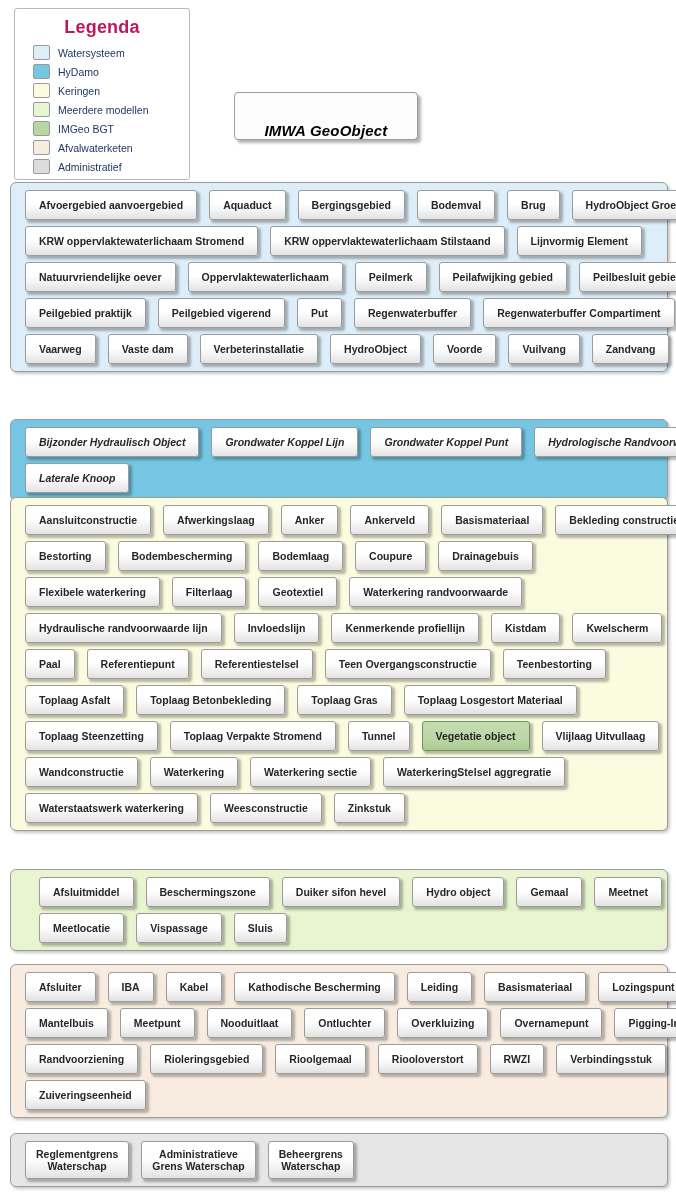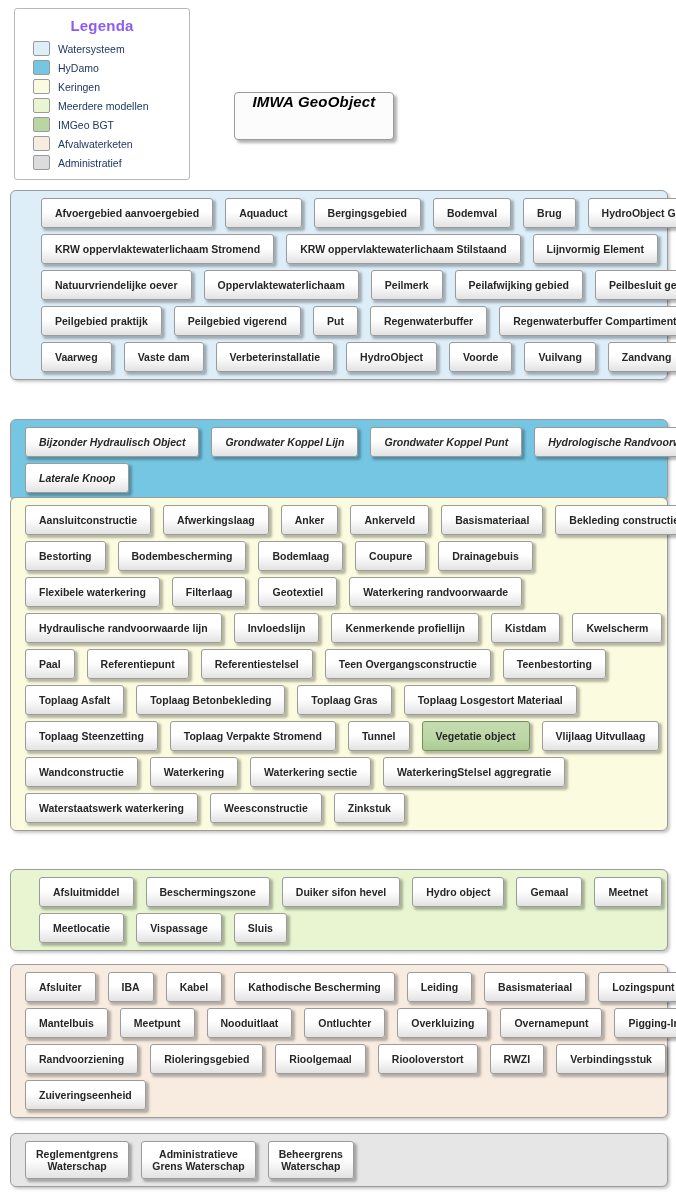--- a/index.html
+++ b/index.html
@@ -23,23 +23,23 @@
     width: 176px;
     height: 172px;
     background: #ffffff;
     border: 1px solid #b8b8b8;
     border-radius: 3px;
     box-sizing: border-box;
     padding: 6px 0 0 0;
   }
   #legend .legend-title {
     text-align: center;
-    font-size: 15px;
+    font-size: 18px;
     font-weight: bold;
-    color: #8b5cf6;
+    color: #be185d;
     padding: 2px 0 5px 0;
     letter-spacing: .2px;
   }
   .legend-row {
     display: flex;
     align-items: center;
     height: 19px;
     padding-left: 18px;
   }
   .legend-swatch {
@@ -55,28 +55,28 @@
     color: #1f3864;
     margin-left: 8px;
     white-space: nowrap;
   }
 
   
   #root-node {
     position: absolute;
     left: 234px;
     top: 92px;
-    width: 160px;
+    width: 184px;
     height: 48px;
     background: #fcfcfc;
     border: 1px solid #9b9b9b;
     border-radius: 4px;
     box-shadow: 3px 3px 3px rgba(0,0,0,.30);
     display: flex;
-    align-items: flex-start;
+    align-items: flex-end;
     justify-content: center;
     box-sizing: border-box;
   }
   #root-node .root-label {
     font-size: 15px;
     font-style: italic;
     font-weight: bold;
     color: #000;
     letter-spacing: .2px;
   }
@@ -176,21 +176,21 @@
         <span class="legend-label">Administratief</span>
       </div>
     </div>
 </div>
 
 <div id="root-node">
   <span class="root-label">IMWA GeoObject</span>
 </div>
 
 <div id="sections-host">
-    <div class="section sec-watersysteem" style="top: 190px; padding-left: 16px;">
+    <div class="section sec-watersysteem" style="top: 182px;">
       <div class="row">
         <div class="node">
           <span class="node-label">Afvoergebied aanvoergebied</span>
         </div>
         <div class="node">
           <span class="node-label">Aquaduct</span>
         </div>
         <div class="node">
           <span class="node-label">Bergingsgebied</span>
         </div>

